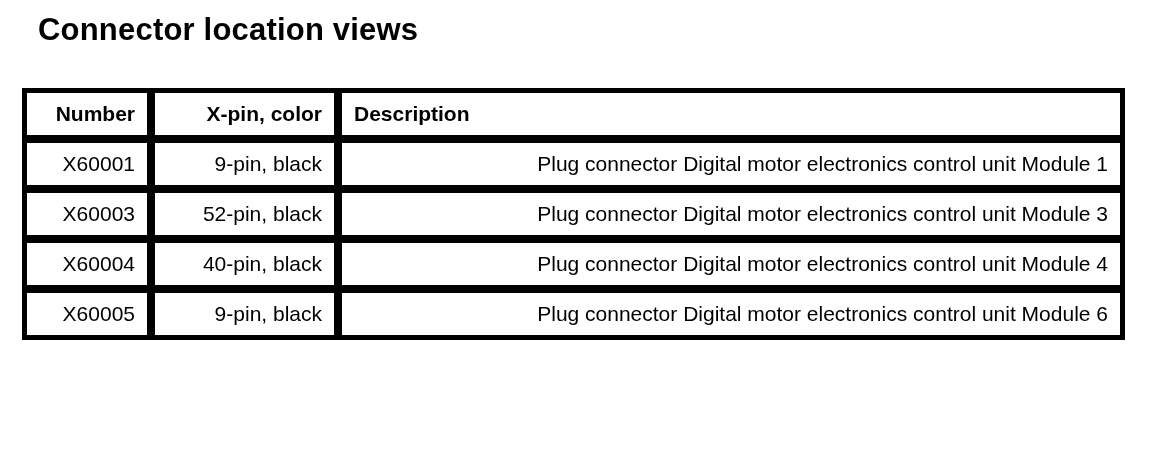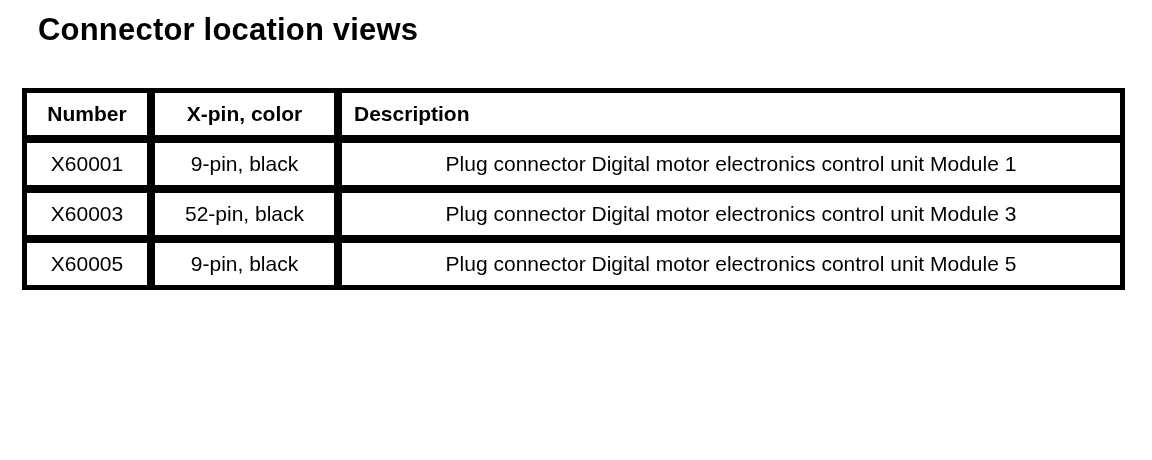--- a/index.html
+++ b/index.html
@@ -28,21 +28,21 @@
     table-layout: fixed;
     width: 1101px;
   }
   .connector-table th,
   .connector-table td {
     border: 4px solid #000000;
     font-size: 21px;
     height: 50px;
     padding: 0 12px;
     vertical-align: middle;
-    text-align: center;
+    text-align: right;
     white-space: nowrap;
     overflow: hidden;
   }
   .connector-table th {
     font-weight: bold;
   }
   .connector-table th.desc-header {
     text-align: left;
   }
 </style>
@@ -69,18 +69,23 @@
       <td>X60001</td>
       <td>9-pin, black</td>
       <td>Plug connector Digital motor electronics control unit Module 1</td>
     </tr>
     <tr>
       <td>X60003</td>
       <td>52-pin, black</td>
       <td>Plug connector Digital motor electronics control unit Module 3</td>
     </tr>
     <tr>
+      <td>X60004</td>
+      <td>40-pin, black</td>
+      <td>Plug connector Digital motor electronics control unit Module 4</td>
+    </tr>
+    <tr>
       <td>X60005</td>
       <td>9-pin, black</td>
-      <td>Plug connector Digital motor electronics control unit Module 5</td>
+      <td>Plug connector Digital motor electronics control unit Module 6</td>
     </tr>
   </tbody>
 </table>
 
 </body></html>

